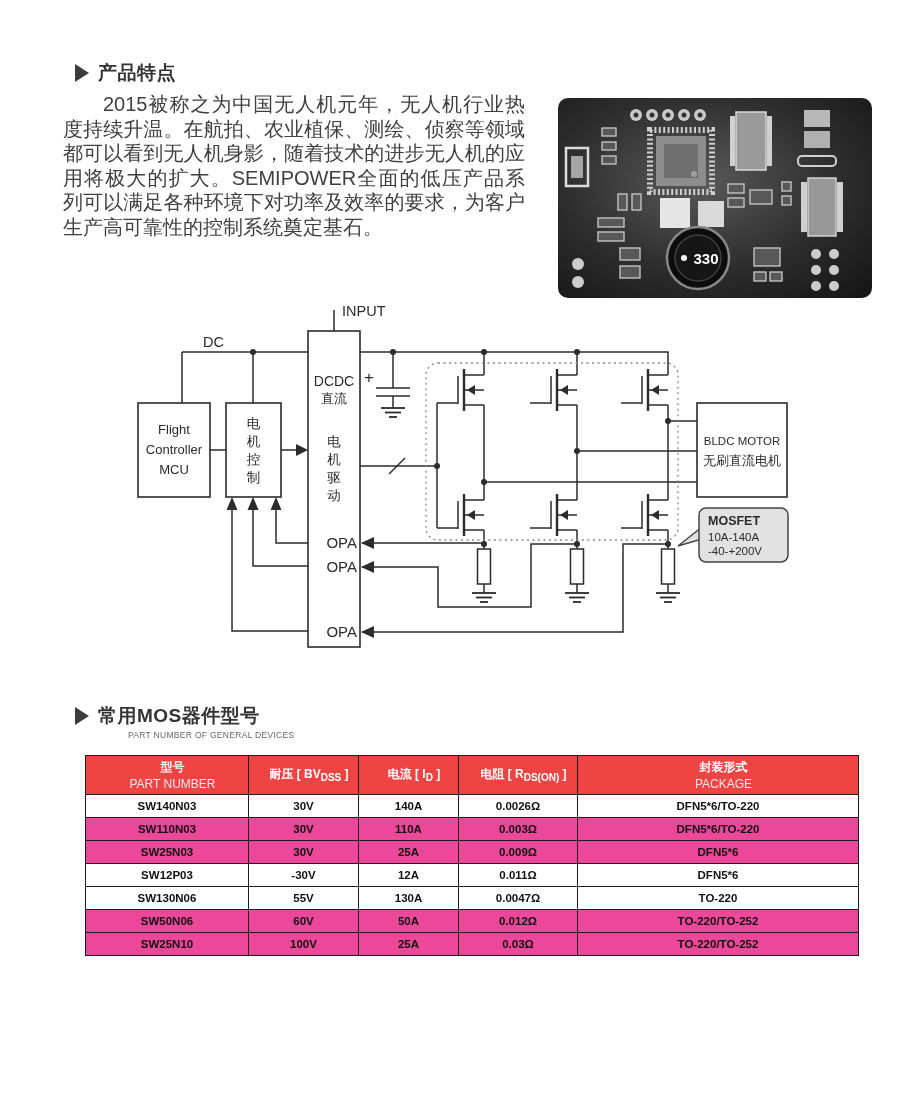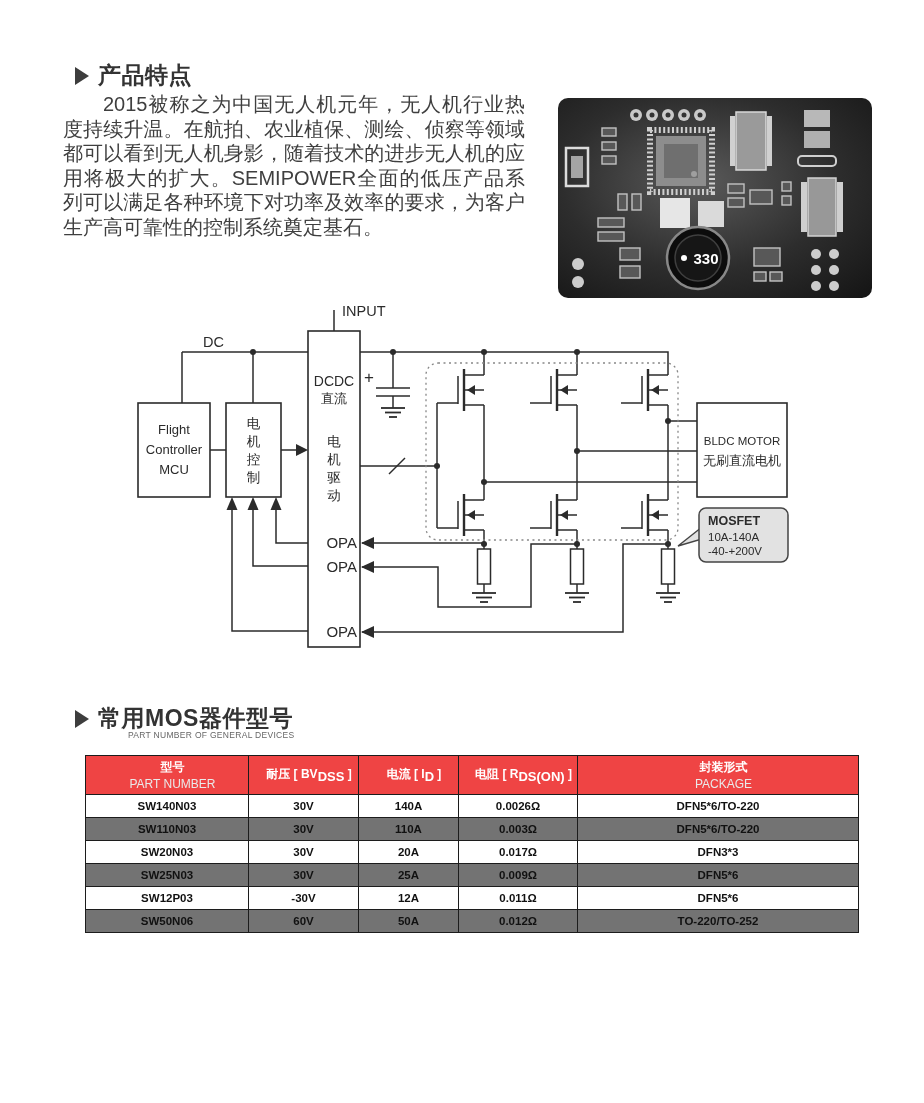--- a/index.html
+++ b/index.html
@@ -4,21 +4,21 @@
 <style>
   html,body { margin:0; padding:0; background:#ffffff; }
   .page {
     position:relative; width:924px; height:1103px; background:#ffffff;
     font-family:"Liberation Sans","DejaVu Sans",sans-serif; overflow:hidden; color:#333;
   }
   
   .sec-head { position:absolute; display:flex; align-items:center; }
   .tri { width:0; height:0; border-left:14px solid #3d3d3d;
          border-top:9px solid transparent; border-bottom:9px solid transparent; margin-right:9px; }
-  .sec-title { font-size:23px; font-weight:bold; color:#333; letter-spacing:0.5px; }
+  .sec-title { font-size:19px; font-weight:bold; color:#333; letter-spacing:0.5px; }
   .sec-sub { position:absolute; font-size:8.5px; color:#666; letter-spacing:0.3px; }
 
   .features-body {
     position:absolute; left:63px; top:92px; width:462px;
     font-size:20px; line-height:24.5px; color:#3f3f3f;
     text-align:justify; text-indent:2em;
   }
 
   .pcb-photo { position:absolute; left:558px; top:98px; }
 
@@ -27,23 +27,23 @@
 
   
   .mos-table {
     position:absolute; left:85px; top:755px; width:773px;
     border-collapse:collapse; table-layout:fixed;
     font-size:11.5px; color:#111;
   }
   .mos-table th, .mos-table td { border:1.6px solid #1c1c1c; text-align:center; vertical-align:middle; }
   .mos-table thead th { background:#ef4444; color:#ffffff; height:36px; font-size:12px; font-weight:bold;padding-left:12px; }
   .mos-table thead .h-en { font-size:12px; font-weight:normal; color:#e9e9e9; margin-top:1px; }
-  .mos-table thead sub { font-size:13px; }
+  .mos-table thead sub { font-size:10px; }
   .mos-table td { height:20px; font-weight:600; }
-  .mos-table tr.alt td { background:#737373; }
+  .mos-table tr.alt td { background:#ec4899; }
 </style>
 </head>
 <body>
 
 <div class="page">
 
   <div class="sec-head" style="left:75px; top:60px;">
     <span class="tri"></span>
     <span class="sec-title">产品特点</span>
   </div>
@@ -333,44 +333,51 @@
           <td>0.0026Ω</td>
           <td>DFN5*6/TO-220</td>
         </tr>
         <tr class="alt">
           <td>SW110N03</td>
           <td>30V</td>
           <td>110A</td>
           <td>0.003Ω</td>
           <td>DFN5*6/TO-220</td>
         </tr>
-        <tr>
-          <td>SW20N03</td>
-          <td>30V</td>
-          <td>20A</td>
-          <td>0.017Ω</td>
-          <td>DFN3*3</td>
-        </tr>
         <tr class="alt">
           <td>SW25N03</td>
           <td>30V</td>
           <td>25A</td>
           <td>0.009Ω</td>
           <td>DFN5*6</td>
         </tr>
         <tr>
           <td>SW12P03</td>
           <td>-30V</td>
           <td>12A</td>
           <td>0.011Ω</td>
           <td>DFN5*6</td>
         </tr>
+        <tr>
+          <td>SW130N06</td>
+          <td>55V</td>
+          <td>130A</td>
+          <td>0.0047Ω</td>
+          <td>TO-220</td>
+        </tr>
         <tr class="alt">
           <td>SW50N06</td>
           <td>60V</td>
           <td>50A</td>
           <td>0.012Ω</td>
           <td>TO-220/TO-252</td>
         </tr>
+        <tr class="alt">
+          <td>SW25N10</td>
+          <td>100V</td>
+          <td>25A</td>
+          <td>0.03Ω</td>
+          <td>TO-220/TO-252</td>
+        </tr>
       </tbody>
   </table>
 
 </div>
 
 </body></html>

